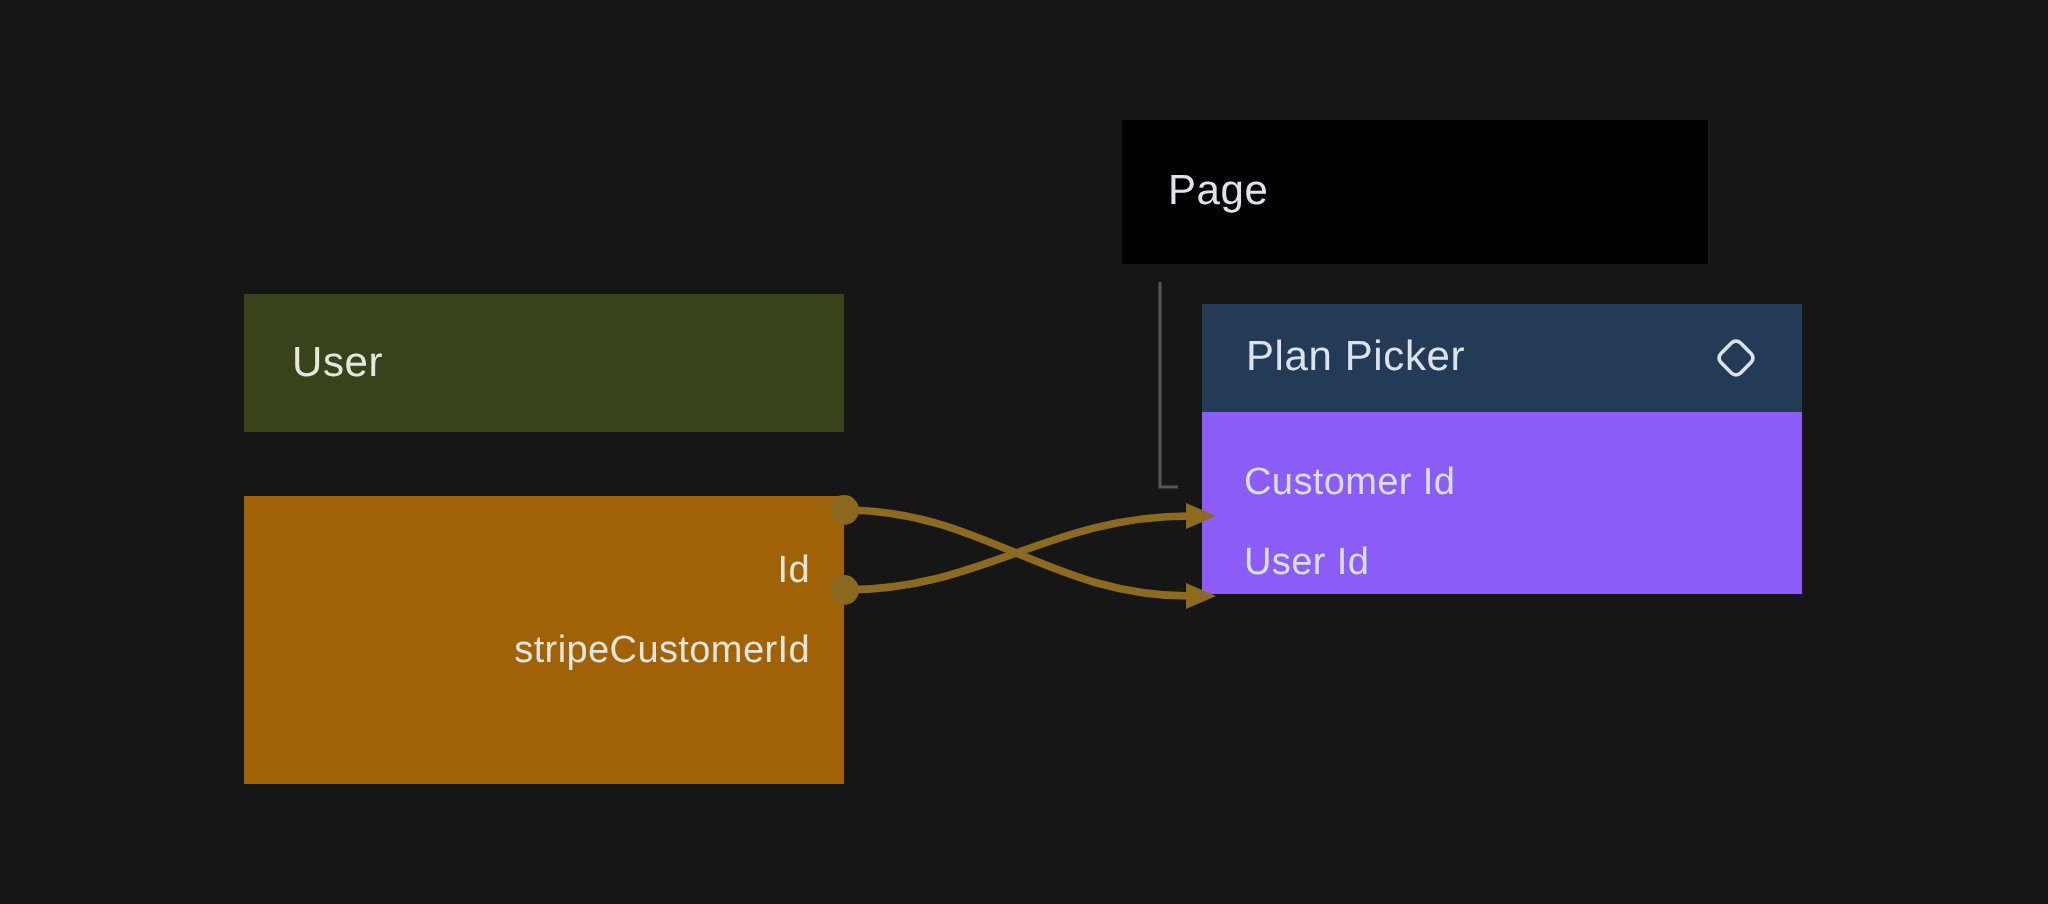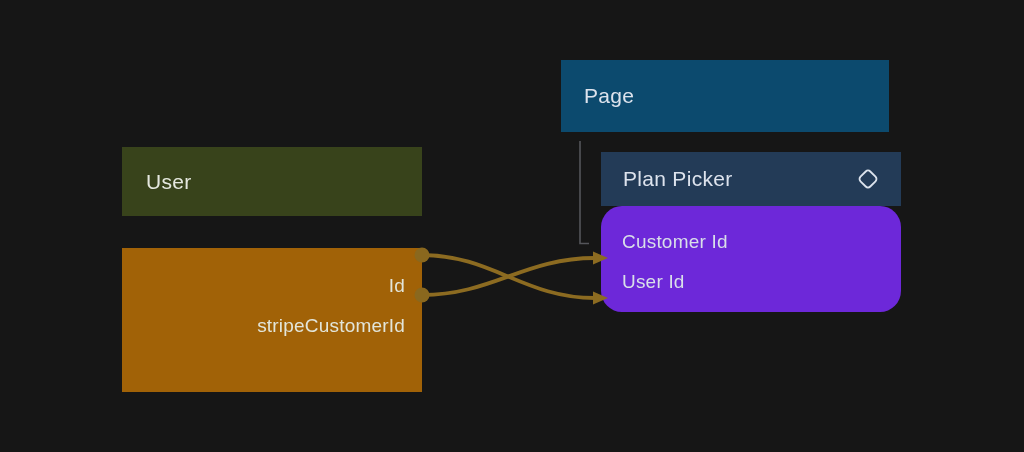--- a/index.html
+++ b/index.html
@@ -53,44 +53,43 @@
     box-sizing: border-box;
     margin-top: 32px;
   }
   .node-user .field-row {
     justify-content: flex-end;
     color: #e2e5da;
   }
   
   .node-page {
     left: 561px; top: 60px;
-    width: 328px; height: 72px;
-    background: #0c4a6e;
+    width: 293px; height: 72px;
+    background: #000000;
     display: flex;
     align-items: center;
     padding-left: 23px;
   }
   .node-page .node-title { color: #dde3ed; }
   
   .node-plan {
     left: 601px; top: 152px;
     width: 300px; height: 179px;
   }
   .node-plan .node-header {
     height: 54px;
     background: #233b57;
     padding: 0 21px 0 22px;
   }
   .node-plan .node-title { color: #dde3ed; }
   .node-plan .node-body {
-    height: 106px;
-    background: #6d28d9;
+    height: 91px;
+    background: #8b5cf6;
     padding: 16px 0 0 21px;
     box-sizing: border-box;
-    border-radius: 21px;
   }
   .node-plan .field-row { color: #d9dfe9; }
   .diamond-icon-box {
     width: 24px; height: 24px;
     display: flex; align-items: center; justify-content: center;
   }
   
   .wires {
     position: absolute;
     left: 0; top: 0;

